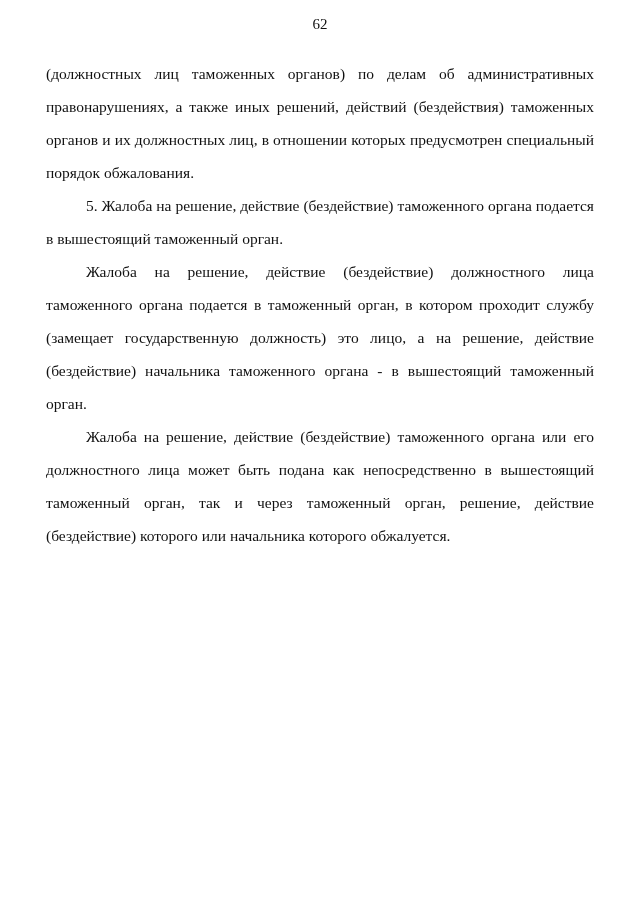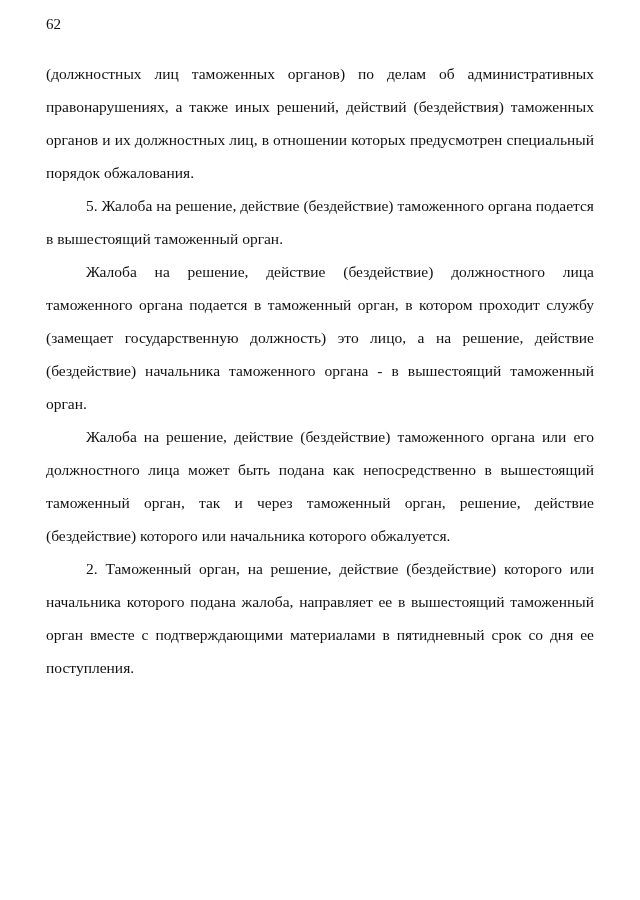--- a/index.html
+++ b/index.html
@@ -12,20 +12,21 @@
     width: 640px;
     height: 900px;
     background: #ffffff;
     font-family: "Liberation Serif", "DejaVu Serif", serif;
     color: #111111;
     overflow: hidden;
     box-sizing: border-box;
     padding: 16px 46px 30px 46px;
   }
   .page-number {
+    text-align: center;
     font-size: 15px;
     margin-bottom: 24px;
   }
   .body-text {
     font-size: 15.5px;
     line-height: 33px;
   }
   p.para {
     margin: 0;
     text-align: justify;
@@ -66,17 +67,16 @@
 
     <p class="para no-indent">(должностных лиц таможенных органов) по делам об административных правонарушениях, а также иных решений, действий (бездействия) таможенных органов и их должностных лиц, в отношении которых предусмотрен специальный порядок обжалования.</p>
 
 
     <p class="para">5. Жалоба на решение, действие (бездействие) таможенного органа подается в вышестоящий таможенный орган.</p>
 
     <p class="para">Жалоба на решение, действие (бездействие) должностного лица таможенного органа подается в таможенный орган, в котором проходит службу (замещает государственную должность) это лицо, а на решение, действие (бездействие) начальника таможенного органа - в вышестоящий таможенный орган.</p>
 
     <p class="para">Жалоба на решение, действие (бездействие) таможенного органа или его должностного лица может быть подана как непосредственно в вышестоящий таможенный орган, так и через таможенный орган, решение, действие (бездействие) которого или начальника которого обжалуется.</p>
 
-    <p class="para">2. Таможенный орган, на решение, действие (бездействие) которого или начальника которого подана жалоба, направляет ее в вышестоящий таможенный орган вместе с подтверждающими материалами в пятидневный срок со дня ее поступления.</p>
 
   </div>
 
 </div>
 
 </body></html>

